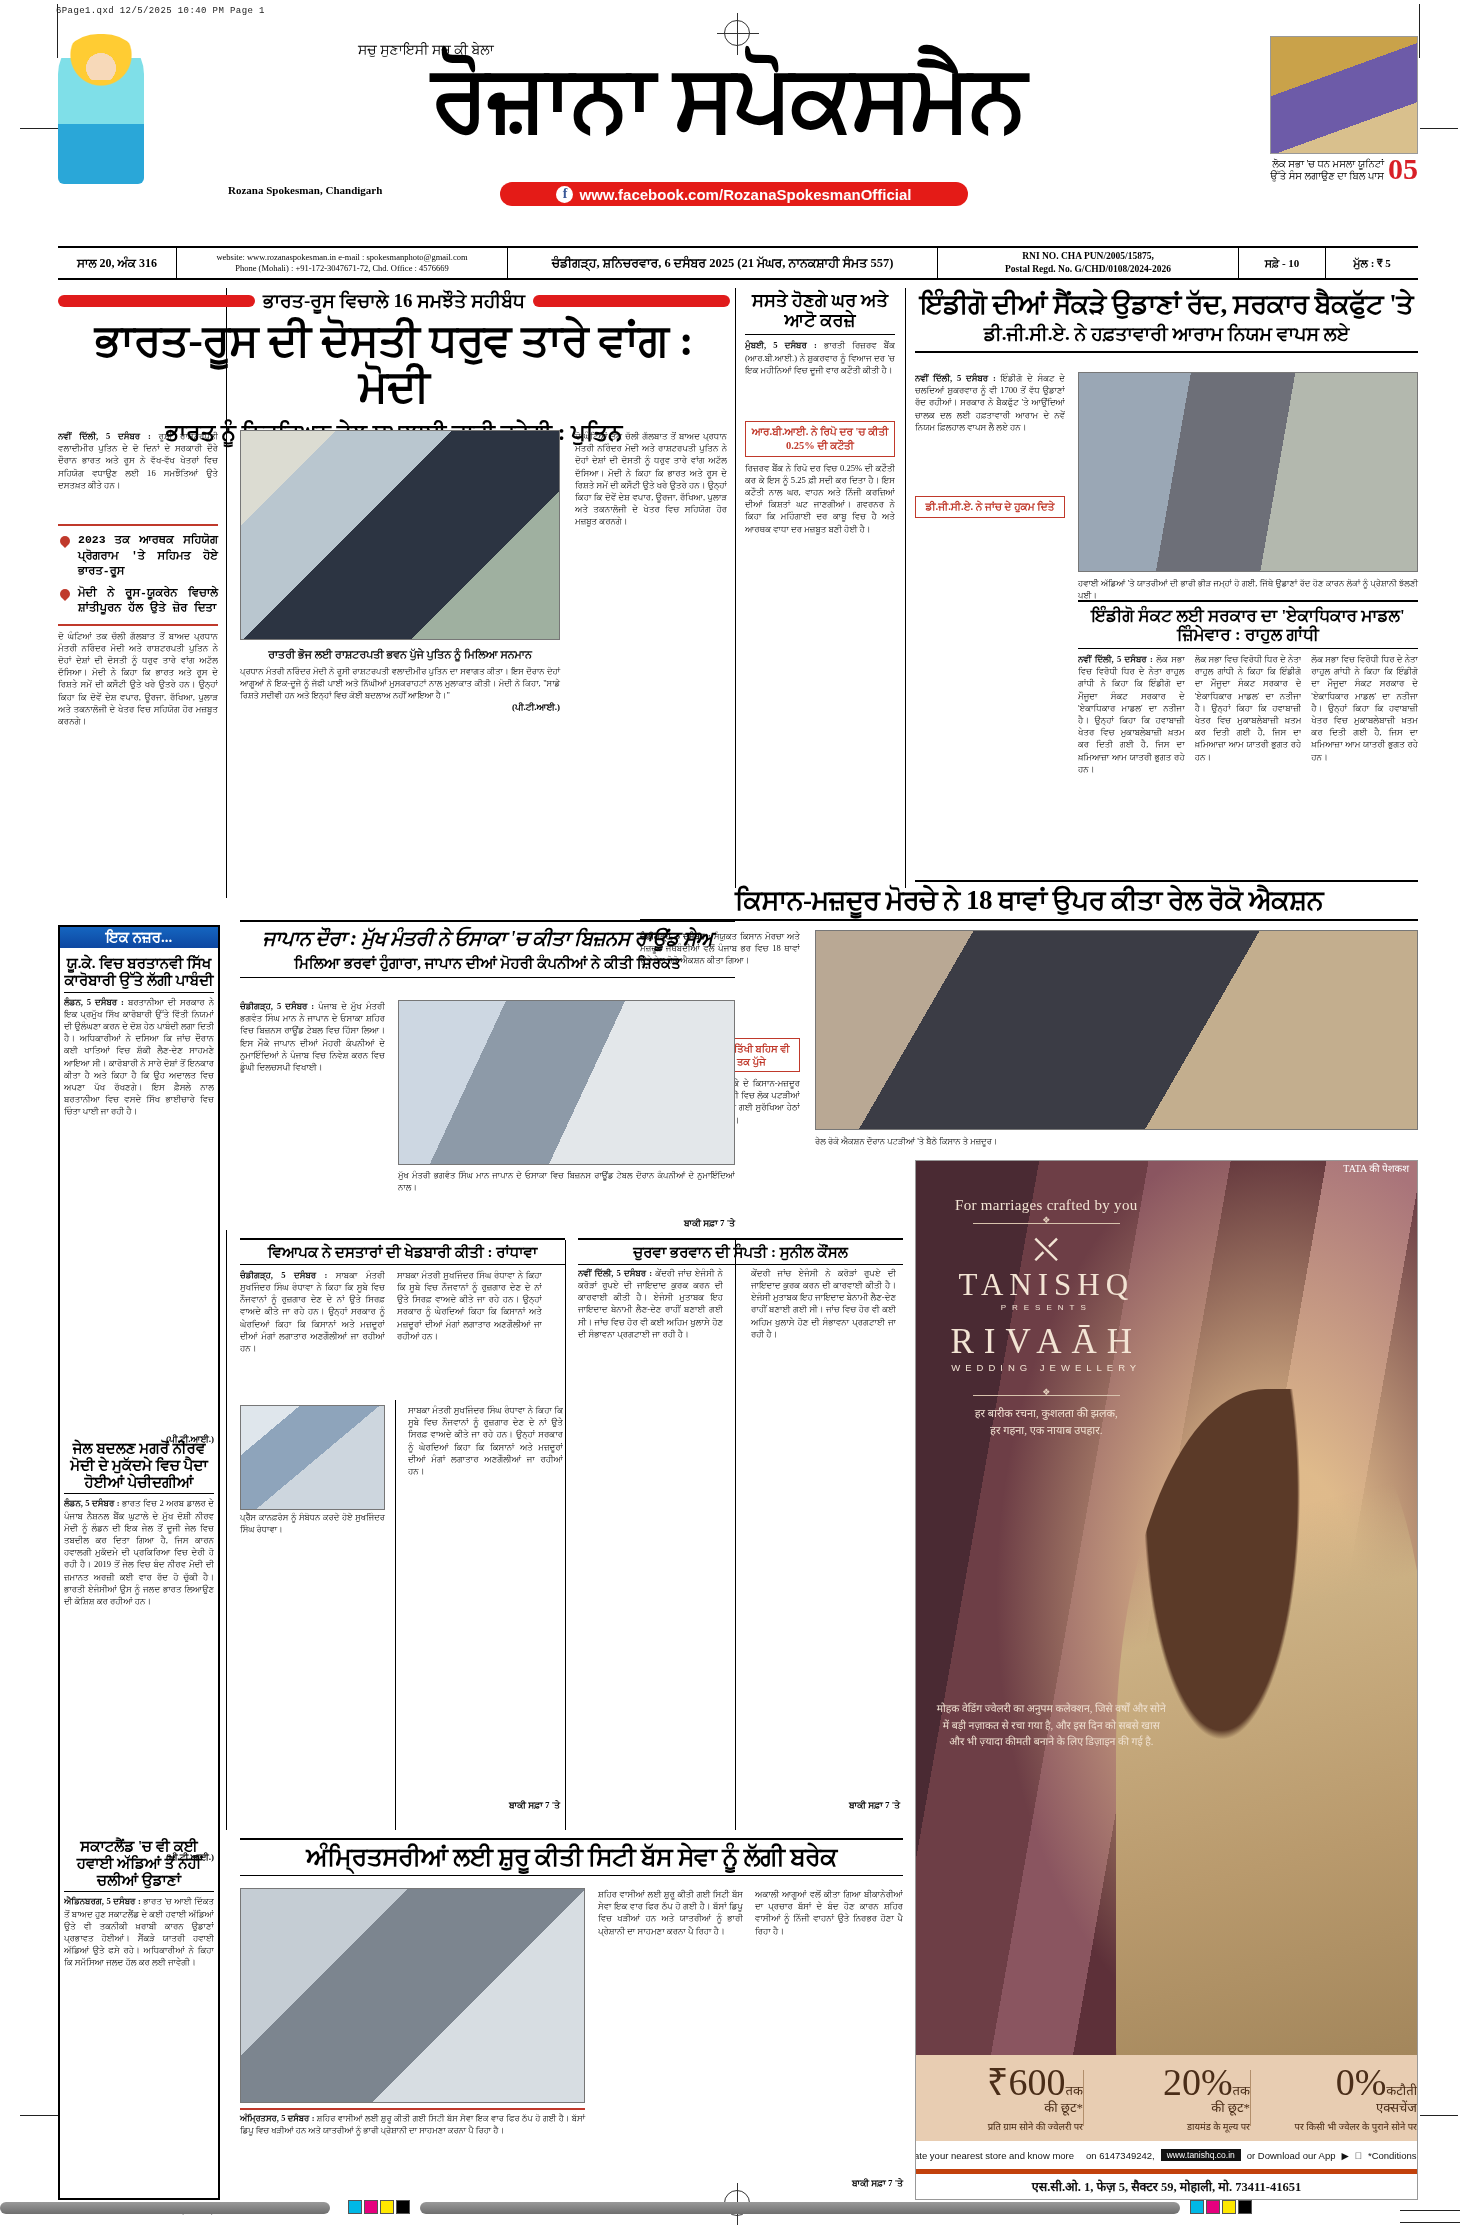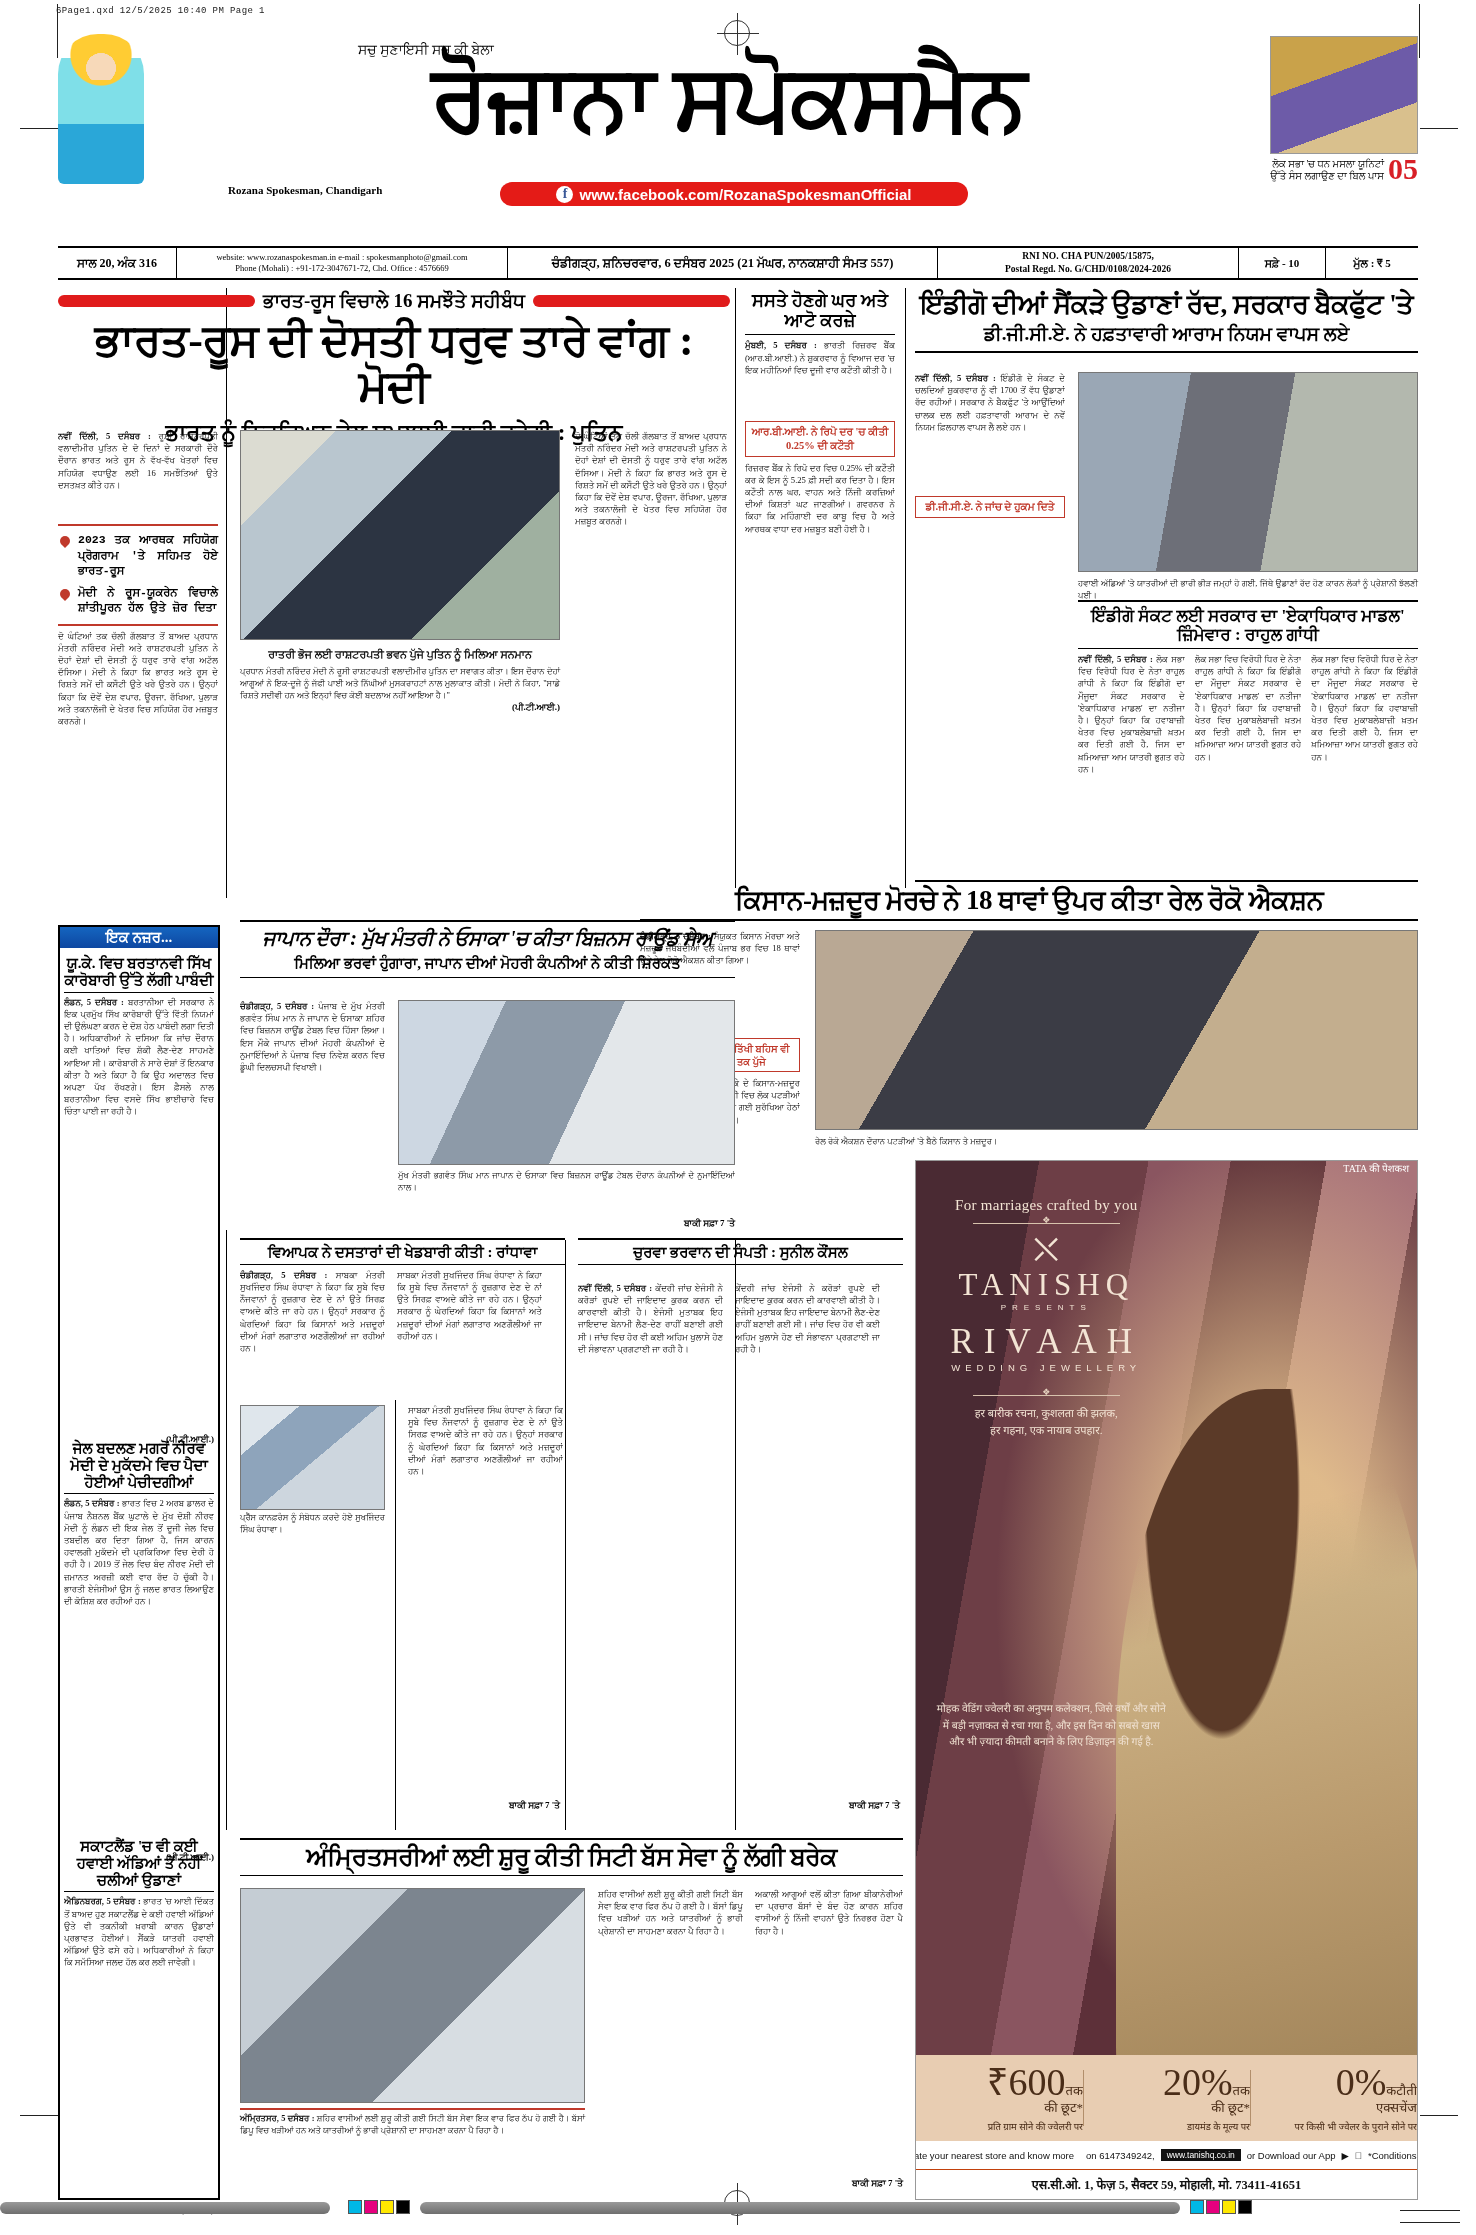--- a/index.html
+++ b/index.html
@@ -168,21 +168,21 @@
   .offer-note { font-family:"Liberation Serif",serif; font-size:9.5px; margin-top:5px; }
   .ad-locate {
     position:absolute; left:0; right:0; bottom:30px; height:28px; background:#fff;
     display:flex; align-items:center; justify-content:center; gap:6px;
     font-family:"Liberation Sans",sans-serif; font-size:9.5px; color:#111; white-space:nowrap;
   }
   .pillbox { background:#111; color:#fff; padding:1px 6px; font-size:8.5px; }
   .wa-dot { width:13px; height:13px; border-radius:50%; background:#25d366; display:inline-block; }
   .ad-addr {
     position:absolute; left:0; right:0; bottom:0; height:30px; background:#fff;
-    border-top:1px solid #c2410c;
+    border-top:5px solid #c2410c;
     display:flex; align-items:center; justify-content:center;
     font-family:"Liberation Serif",serif; font-weight:bold; font-size:12.5px; color:#111;
   }
   .tata { position:absolute; right:8px; top:-0px; font-family:"Liberation Serif",serif;
     font-size:10px; color:#fff; }
 
   .colorbars { position:absolute; display:flex; gap:2px; }
   .colorbars i { width:14px; height:14px; display:block; border:1px solid #555; }
   .cbar-grey { position:absolute; height:12px; border-radius:6px;
     background:linear-gradient(#9a9a9a,#6e6e6e); }
@@ -408,21 +408,21 @@
     <div class="photo photo-p5" style="width:145px; height:105px; margin-top:6px;"></div>
     <div class="cap" style="width:145px;">ਪ੍ਰੈੱਸ ਕਾਨਫ਼ਰੰਸ ਨੂੰ ਸੰਬੋਧਨ ਕਰਦੇ ਹੋਏ ਸੁਖਜਿੰਦਰ ਸਿੰਘ ਰੰਧਾਵਾ।</div>
     <div class="body-text" style="position:absolute; left:168px; top:160px; width:155px; height:345px;">ਸਾਬਕਾ ਮੰਤਰੀ ਸੁਖਜਿੰਦਰ ਸਿੰਘ ਰੰਧਾਵਾ ਨੇ ਕਿਹਾ ਕਿ ਸੂਬੇ ਵਿਚ ਨੌਜਵਾਨਾਂ ਨੂੰ ਰੁਜ਼ਗਾਰ ਦੇਣ ਦੇ ਨਾਂ ਉਤੇ ਸਿਰਫ਼ ਵਾਅਦੇ ਕੀਤੇ ਜਾ ਰਹੇ ਹਨ। ਉਨ੍ਹਾਂ ਸਰਕਾਰ ਨੂੰ ਘੇਰਦਿਆਂ ਕਿਹਾ ਕਿ ਕਿਸਾਨਾਂ ਅਤੇ ਮਜ਼ਦੂਰਾਂ ਦੀਆਂ ਮੰਗਾਂ ਲਗਾਤਾਰ ਅਣਗੌਲੀਆਂ ਜਾ ਰਹੀਆਂ ਹਨ।</div>
   </div>
   <div class="jarinum" style="position:absolute; left:440px; top:1800px; width:120px;">ਬਾਕੀ ਸਫ਼ਾ 7 'ਤੇ</div>
 
   <div class="hrule2" style="left:578px; top:1238px; width:325px;"></div>
   <div style="position:absolute; left:578px; top:1244px; width:325px;">
     <div class="sub-headline" style="font-size:15px;">ਚੁਰਵਾ ਭਰਵਾਨ ਦੀ ਸੰਪਤੀ : ਸੁਨੀਲ ਕੌਂਸਲ</div>
     <div class="hrule" style="position:relative; top:3px; width:325px;"></div>
-    <div style="display:flex; gap:12px; margin-top:20px;">
+    <div style="display:flex; gap:28px; margin-top:5px;">
       <div class="body-text" style="width:145px; height:530px;">
         <span class="lead-in">ਨਵੀਂ ਦਿੱਲੀ, 5 ਦਸੰਬਰ :</span>
         <span>ਕੇਂਦਰੀ ਜਾਂਚ ਏਜੰਸੀ ਨੇ ਕਰੋੜਾਂ ਰੁਪਏ ਦੀ ਜਾਇਦਾਦ ਕੁਰਕ ਕਰਨ ਦੀ ਕਾਰਵਾਈ ਕੀਤੀ ਹੈ। ਏਜੰਸੀ ਮੁਤਾਬਕ ਇਹ ਜਾਇਦਾਦ ਬੇਨਾਮੀ ਲੈਣ-ਦੇਣ ਰਾਹੀਂ ਬਣਾਈ ਗਈ ਸੀ। ਜਾਂਚ ਵਿਚ ਹੋਰ ਵੀ ਕਈ ਅਹਿਮ ਖੁਲਾਸੇ ਹੋਣ ਦੀ ਸੰਭਾਵਨਾ ਪ੍ਰਗਟਾਈ ਜਾ ਰਹੀ ਹੈ।</span>
       </div>
       <div class="body-text" style="width:145px; height:530px;">ਕੇਂਦਰੀ ਜਾਂਚ ਏਜੰਸੀ ਨੇ ਕਰੋੜਾਂ ਰੁਪਏ ਦੀ ਜਾਇਦਾਦ ਕੁਰਕ ਕਰਨ ਦੀ ਕਾਰਵਾਈ ਕੀਤੀ ਹੈ। ਏਜੰਸੀ ਮੁਤਾਬਕ ਇਹ ਜਾਇਦਾਦ ਬੇਨਾਮੀ ਲੈਣ-ਦੇਣ ਰਾਹੀਂ ਬਣਾਈ ਗਈ ਸੀ। ਜਾਂਚ ਵਿਚ ਹੋਰ ਵੀ ਕਈ ਅਹਿਮ ਖੁਲਾਸੇ ਹੋਣ ਦੀ ਸੰਭਾਵਨਾ ਪ੍ਰਗਟਾਈ ਜਾ ਰਹੀ ਹੈ।</div>
     </div>
   </div>
   <div class="jarinum" style="position:absolute; left:780px; top:1800px; width:120px;">ਬਾਕੀ ਸਫ਼ਾ 7 'ਤੇ</div>
 
   <div class="hrule2" style="left:240px; top:1838px; width:663px;"></div>

